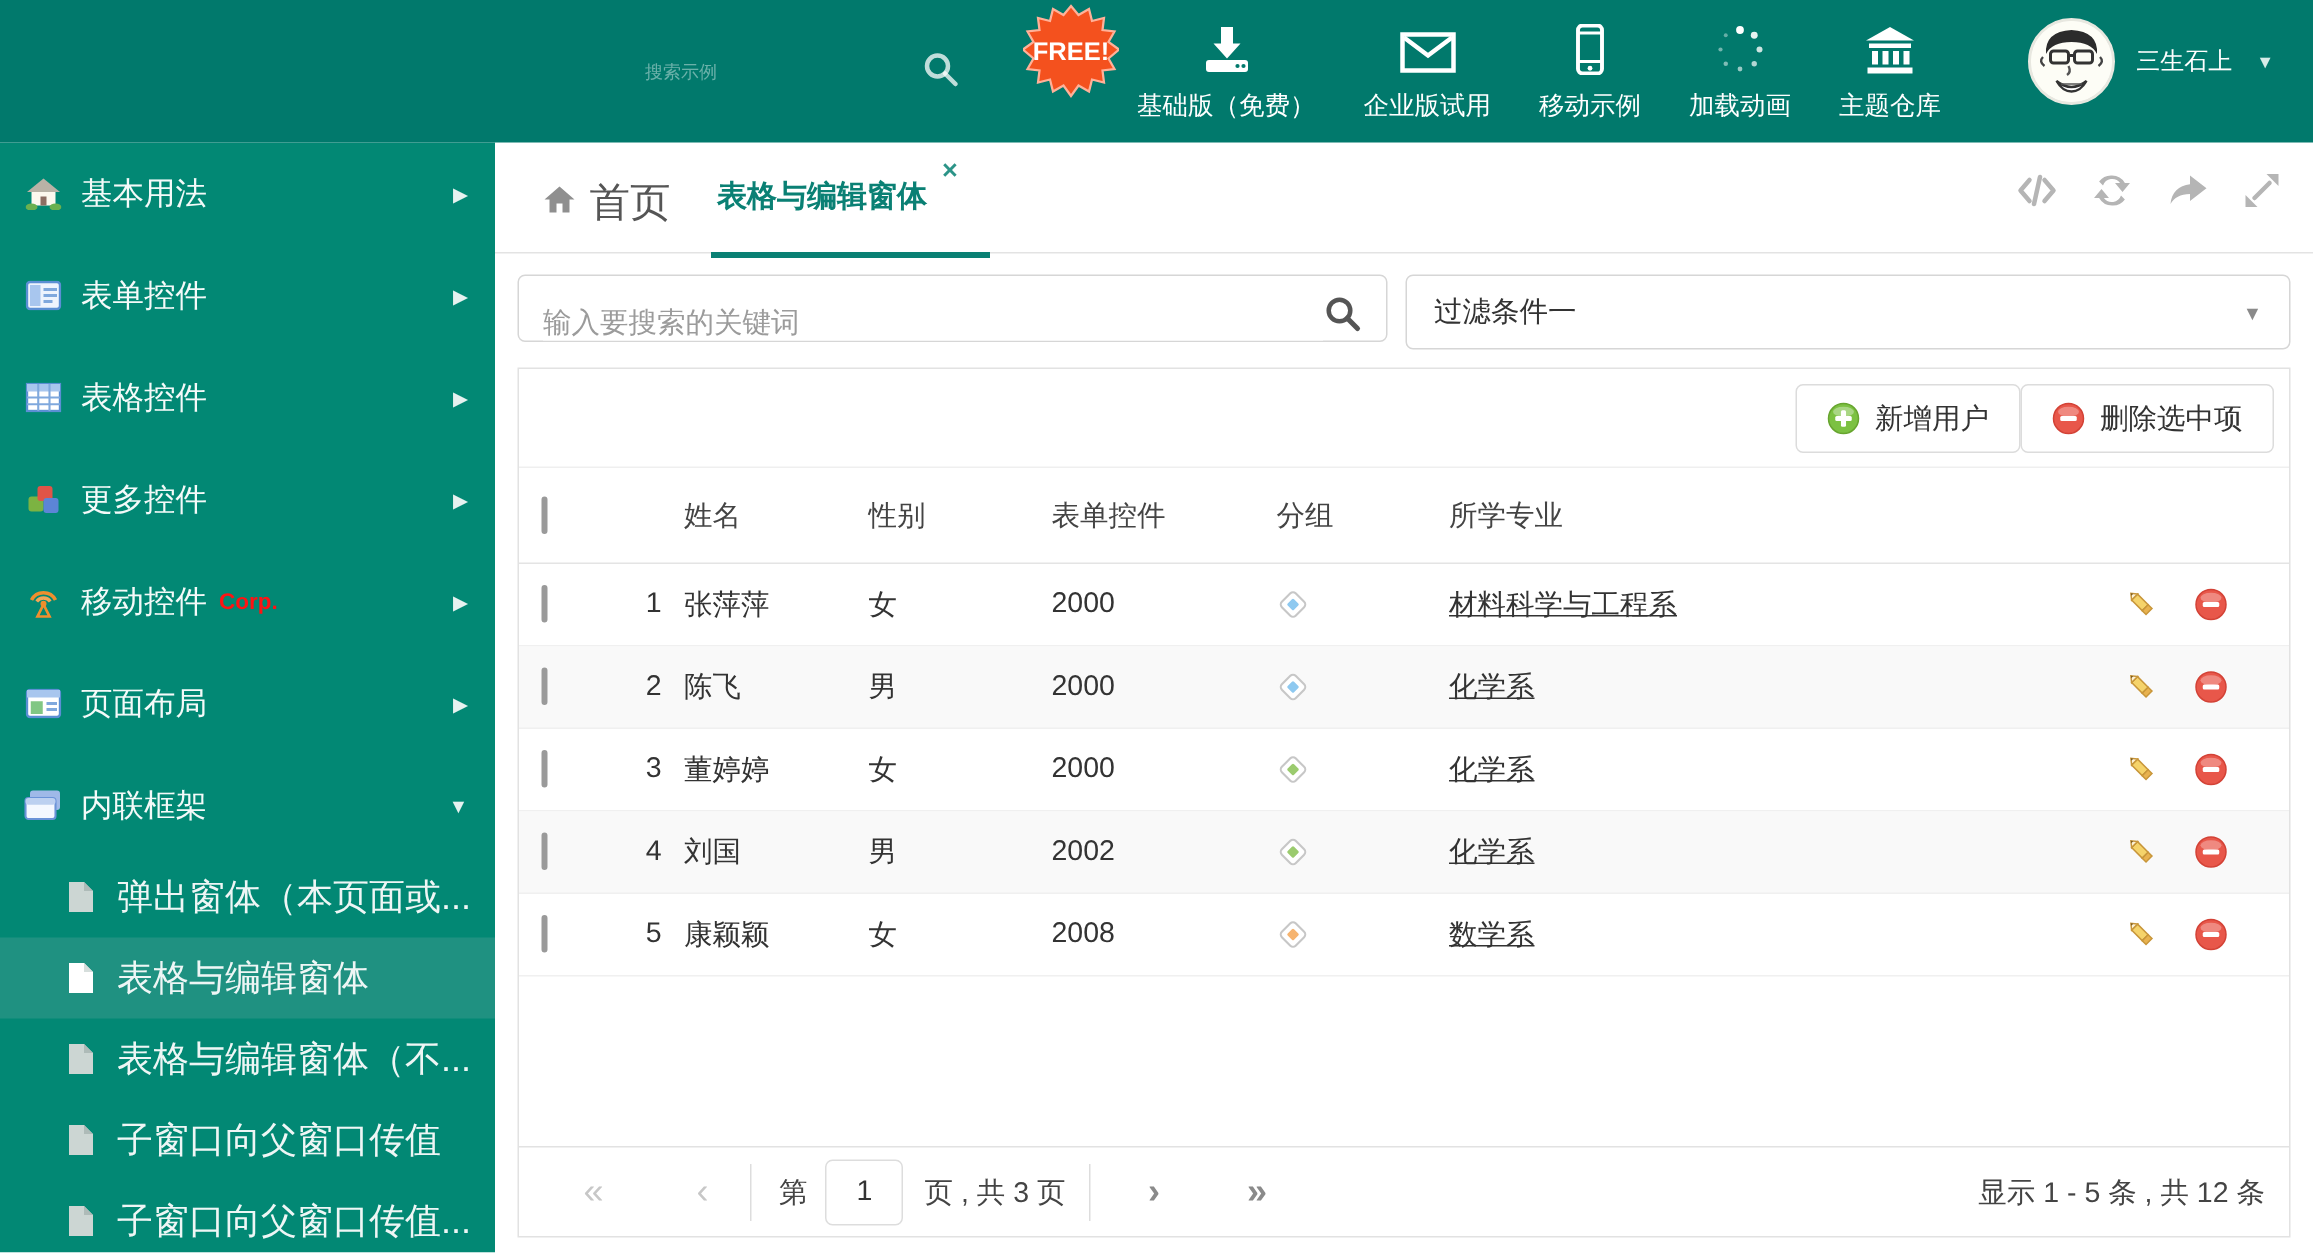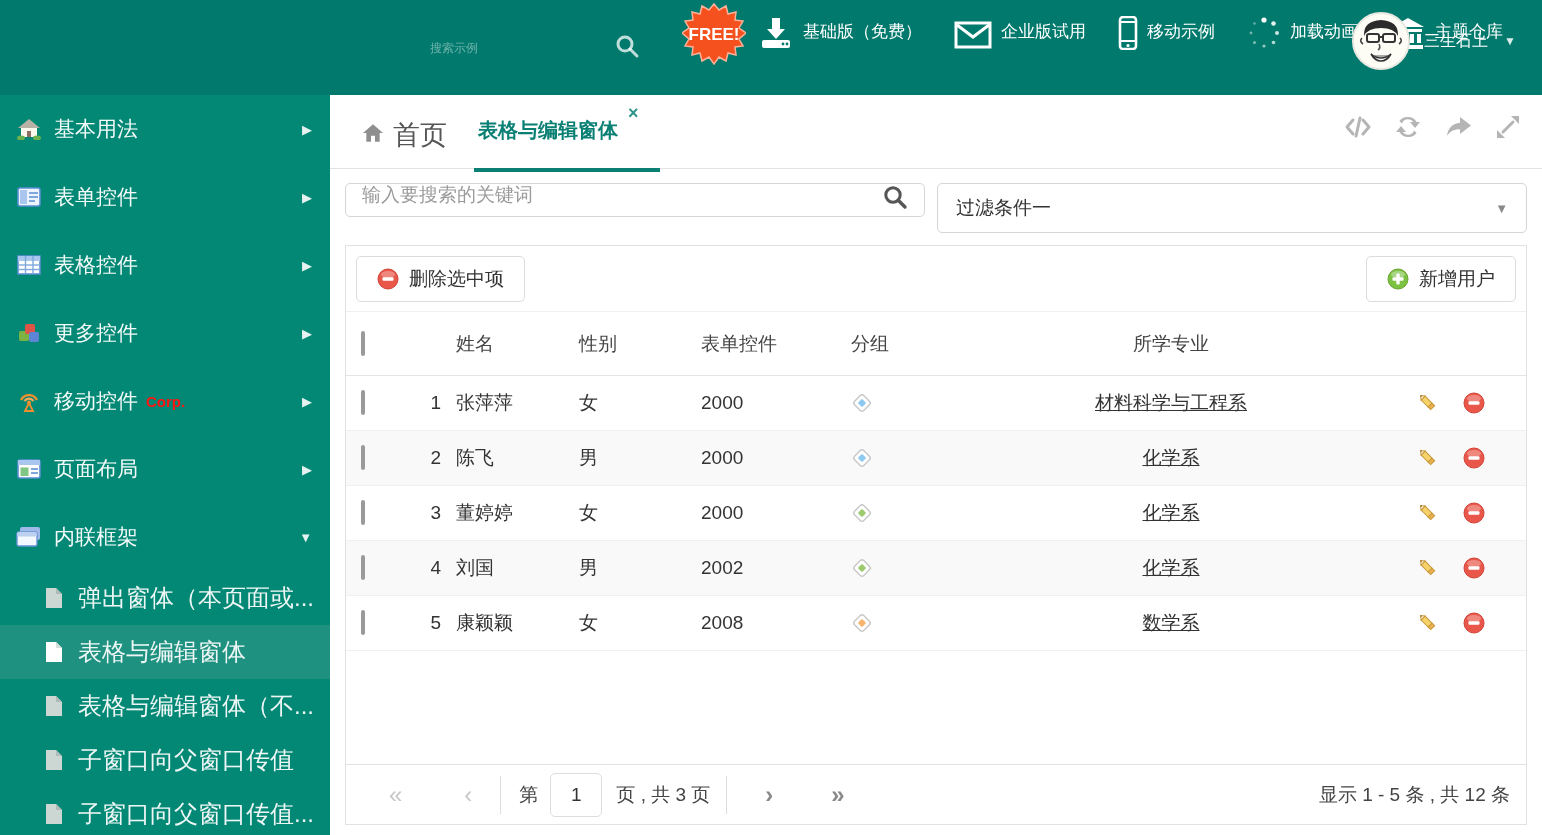--- a/index.html
+++ b/index.html
@@ -11,21 +11,21 @@
   .topbar { position:absolute; left:0; top:0; width:1542px; height:95px;
     background:#01796c; color:#fff; z-index:5; }
   .brand { position:absolute; left:18px; top:24px; display:flex; align-items:center; gap:14px; }
   .brand h1 { font-size:31px; font-weight:bold; letter-spacing:1px; }
   .topsearch { position:absolute; left:430px; top:30px; width:210px; height:36px;
     display:flex; align-items:center; }
   .topsearch .ph { font-size:12px; color:rgba(255,255,255,0.42); flex:1; }
   .free-badge { position:absolute; left:682px; top:2px; width:64px; height:64px; }
   .free-badge svg { width:64px; height:64px; }
   .topnav { position:absolute; left:742px; top:12px; display:flex; align-items:flex-start; }
-  .topnav .nav-item { display:flex; flex-direction:row; align-items:center; gap:9px;
+  .topnav .nav-item { display:flex; flex-direction:column; align-items:center; gap:9px;
     padding:0 16px; cursor:pointer; }
   .topnav .nav-item .nicon { height:38px; display:flex; align-items:flex-end; }
   .topnav .nav-item .nlabel { font-size:17px; color:#fff; white-space:nowrap; }
   .userbox { position:absolute; right:26px; top:12px; display:flex; align-items:center; gap:14px; }
   .avatar { width:58px; height:58px; border-radius:50%; background:#fdfdf8; overflow:hidden;
     border:2px solid #e8e8e0; }
   .username { font-size:16px; color:#fff; }
   .user-caret { font-size:12px; color:#d7ece8; margin-left:2px; }
 
   
@@ -55,22 +55,22 @@
   .tab-active { position:absolute; left:148px; top:22px; cursor:pointer; }
   .tab-active .alabel { font-size:20px; font-weight:bold; color:#0a8074; }
   .tab-active .underline { position:absolute; left:-4px; top:51px; width:186px; height:4px;
     background:#0a8074; }
   .tab-close { position:absolute; left:298px; top:8px; font-size:18px; font-weight:bold;
     color:#2c9488; cursor:pointer; }
   .tab-tools { position:absolute; right:20px; top:18px; display:flex; gap:22px; }
   .tab-tools .ticon { width:28px; height:28px; cursor:pointer; }
 
   .filter-row { display:flex; margin:14px 15px 0 15px; gap:12px; }
-  .search-box { flex:0 0 580px; height:34px; border:1px solid #d6d6d6; border-radius:5px;
-    display:flex; align-items:flex-start; padding:0 16px; background:#fff; }
+  .search-box { flex:0 0 580px; height:45px; border:1px solid #d6d6d6; border-radius:5px;
+    display:flex; align-items:flex-end; padding:0 16px; background:#fff; }
   .search-box input { border:none; outline:none; flex:1; font-size:19px; color:#333;
     font-family:"Liberation Sans", sans-serif; }
   .search-box input::placeholder { color:#9b9b9b; }
   .select-box { flex:1; height:50px; border:1px solid #d6d6d6; border-radius:5px;
     display:flex; align-items:center; padding:16px 18px; cursor:pointer; background:#fff; }
   .select-box .sval { font-size:19px; color:#333; flex:1; }
   .select-box .scaret { font-size:13px; color:#8a8a8a; }
 
   .grid-panel { margin:12px 15px 0 15px; height:580px; border:1px solid #e2e2e2;
     display:flex; flex-direction:column; background:#fff; }
@@ -88,21 +88,21 @@
     font-size:19px; color:#333; }
   .trow.alt { background:#f9f9f9; }
   .c-check { flex:0 0 55px; padding-left:15px; }
   .checkbox { width:17px; height:17px; border:2px solid #9a9a9a; border-radius:3px;
     background:#fff; cursor:pointer; }
   .c-num { flex:0 0 40px; text-align:right; }
   .c-name { flex:0 0 125px; padding-left:15px; }
   .c-gender { flex:0 0 115px; padding-left:13px; }
   .c-year { flex:0 0 155px; padding-left:20px; }
   .c-group { flex:0 0 115px; padding-left:15px; display:flex; align-items:center; }
-  .c-major { flex:1; padding-left:15px;text-align:center; }
+  .c-major { flex:1; padding-left:15px; }
   .c-major a { color:#333; text-decoration:underline; cursor:pointer; }
   .c-actions { flex:0 0 150px; display:flex; gap:24px; justify-content:center; }
   .c-actions svg { width:22px; height:22px; cursor:pointer; }
   .tag-icon svg { width:22px; height:22px; }
   .grid-empty { flex:1; }
 
   .pager { height:60px; border-top:1px solid #e2e2e2; display:flex; align-items:center;
     padding:0 15px; position:relative; font-size:19px; color:#555; }
   .pg { cursor:pointer; font-size:24px; line-height:1; }
   .pg.disabled { color:#c7c7c7; }
@@ -419,36 +419,36 @@
         </span>
       </div>
       <div class="select-box">
         <span class="sval">过滤条件一</span>
         <span class="scaret">▼</span>
       </div>
     </div>
 
     <div class="grid-panel">
       <div class="grid-toolbar">
-        <button class="btn">
-          <svg viewBox="0 0 22 22">
-              <circle cx="11" cy="11" r="10" fill="#e8574a" stroke="#d34236" stroke-width="1"></circle>
-              <ellipse cx="11" cy="6.5" rx="7" ry="3.4" fill="#fff" opacity="0.3"></ellipse>
-              <rect x="5.5" y="9.3" width="11" height="3.4" rx="1" fill="#fff"></rect>
-            </svg>
-          <span>删除选中项</span>
-        </button>
         <button class="btn add">
           <svg viewBox="0 0 22 22">
               <circle cx="11" cy="11" r="10" fill="#7cc142" stroke="#67a52f" stroke-width="1"></circle>
               <ellipse cx="11" cy="6.5" rx="7" ry="3.4" fill="#fff" opacity="0.35"></ellipse>
               <rect x="5.5" y="9.3" width="11" height="3.4" rx="1" fill="#fff"></rect>
               <rect x="9.3" y="5.5" width="3.4" height="11" rx="1" fill="#fff"></rect>
             </svg>
           <span>新增用户</span>
+        </button>
+        <button class="btn">
+          <svg viewBox="0 0 22 22">
+              <circle cx="11" cy="11" r="10" fill="#e8574a" stroke="#d34236" stroke-width="1"></circle>
+              <ellipse cx="11" cy="6.5" rx="7" ry="3.4" fill="#fff" opacity="0.3"></ellipse>
+              <rect x="5.5" y="9.3" width="11" height="3.4" rx="1" fill="#fff"></rect>
+            </svg>
+          <span>删除选中项</span>
         </button>
       </div>
 
       <div class="thead">
         <div class="c-check"><span class="checkbox"></span></div>
         <div class="c-num"></div>
         <div class="c-name">姓名</div>
         <div class="c-gender">性别</div>
         <div class="c-year">表单控件</div>
         <div class="c-group">分组</div>

